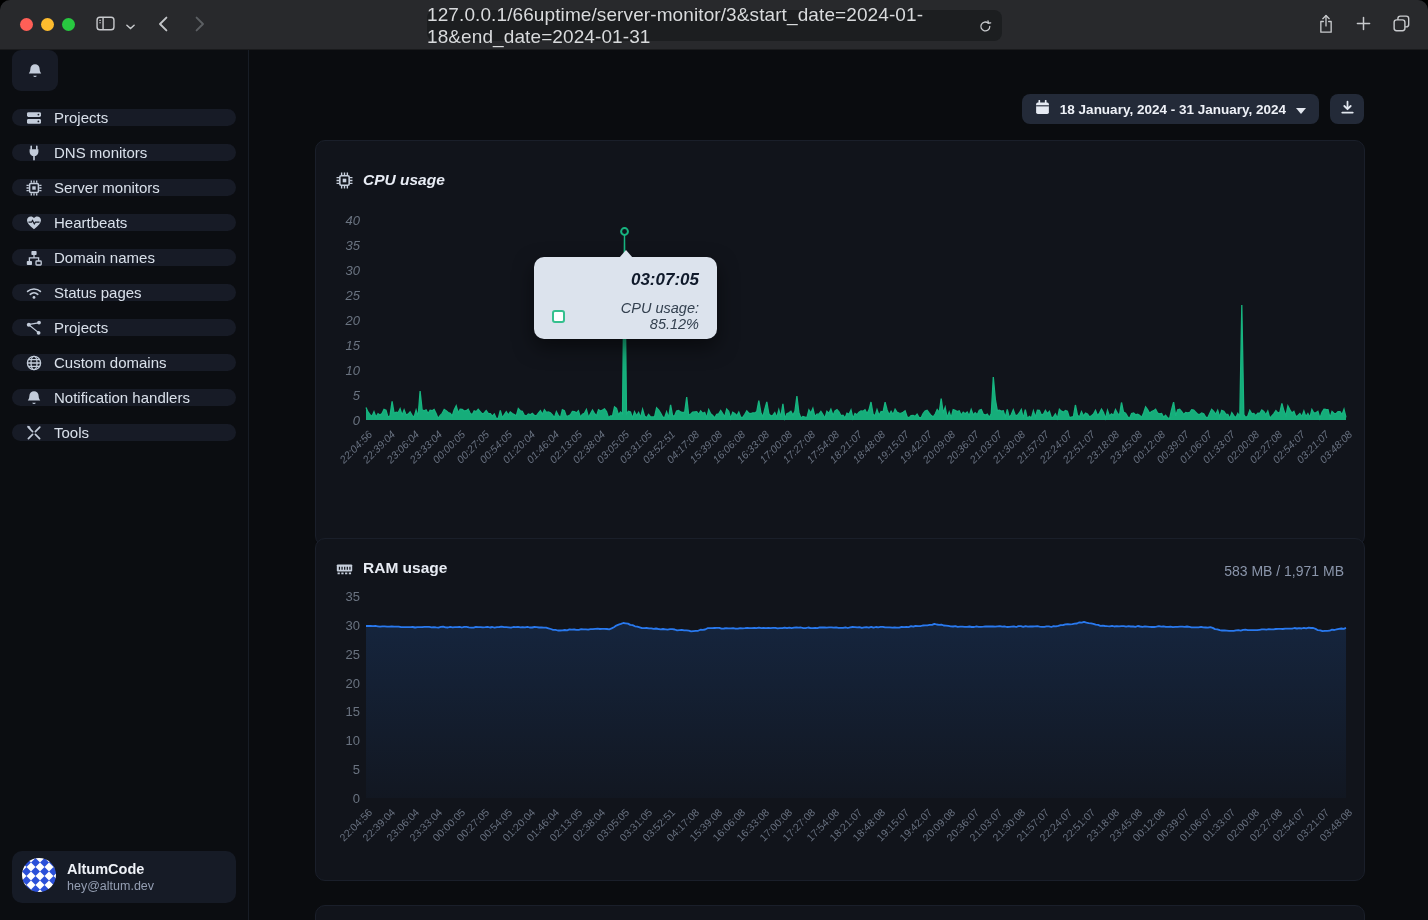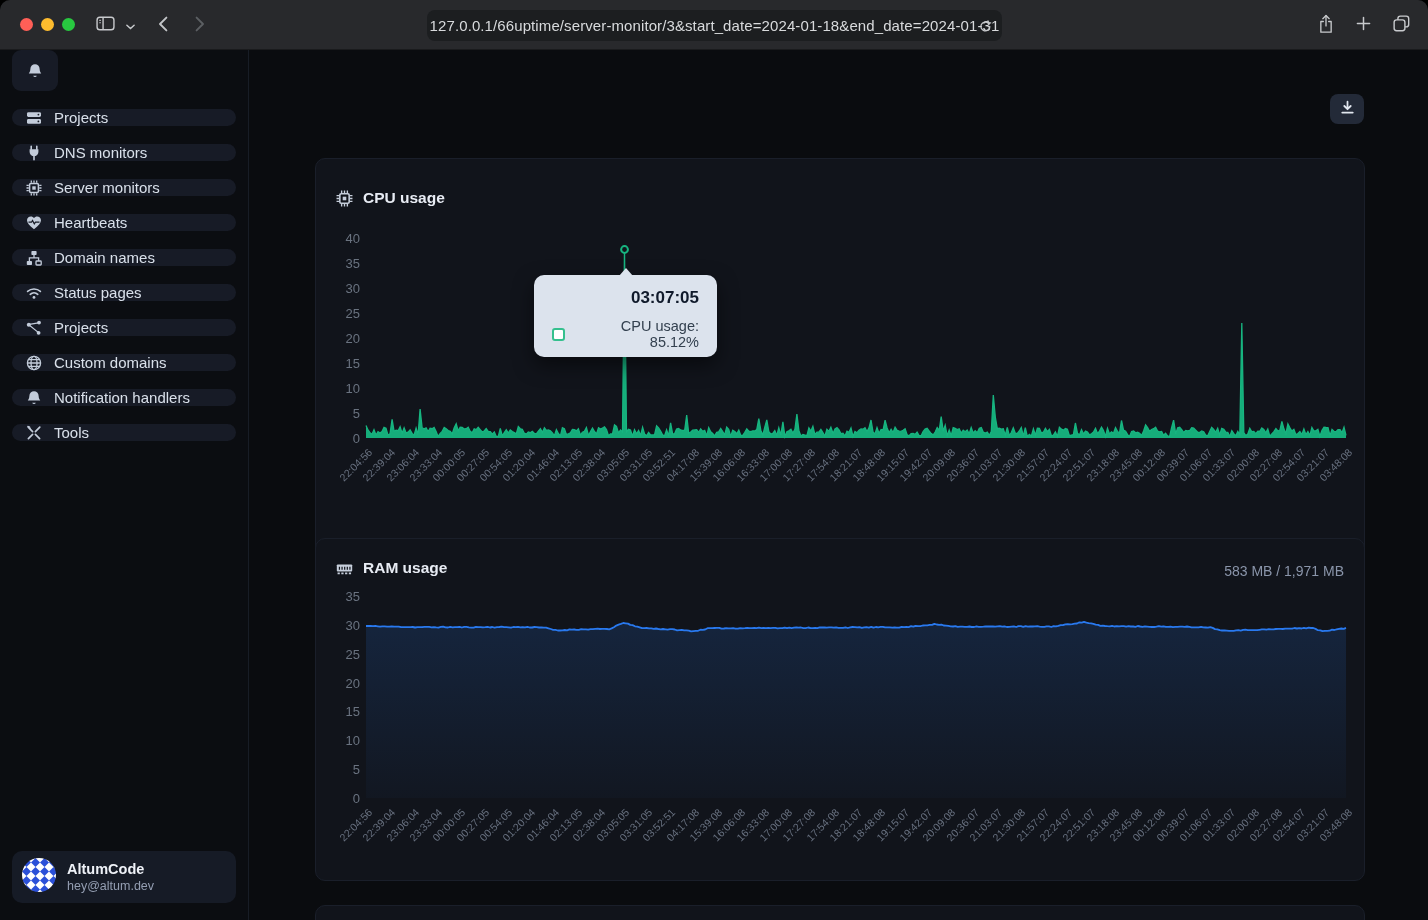--- a/index.html
+++ b/index.html
@@ -9,21 +9,21 @@
 
   
   .chrome { position:relative; height:50px; background:#28292c; border-bottom:1px solid #1a1b1d; }
   .traffic { position:absolute; left:20px; top:18px; display:flex; gap:8px; }
   .traffic span { width:13px; height:13px; border-radius:50%; display:block; }
   .t-close { background:#ff5f57; } .t-min { background:#febc2e; } .t-zoom { background:#28c840; }
   .chrome-btn { background:none; border:none; cursor:pointer; display:flex; align-items:center; justify-content:center; position:absolute; top:0; height:50px; }
   .btn-toggle { left:96px; } .btn-chev { left:126px; } .btn-back { left:158px; } .btn-fwd { left:195px; }
   .url-pill { position:absolute; left:427px; top:10px; width:575px; height:31px; background:#1c1e20; border-radius:8px;
     display:flex; align-items:center; justify-content:center; cursor:text; }
-  .url-text { color:#d8dadc; font-size:15px; letter-spacing:.1px; }
+  .url-text { color:#d8dadc; font-size:19px; letter-spacing:.1px; }
   .url-reload { position:absolute; right:10px; top:9px; cursor:pointer; }
   .chrome-right { position:absolute; right:18px; top:0; height:50px; display:flex; align-items:center; gap:22px; }
   .chrome-right button { background:none; border:none; cursor:pointer; display:flex; align-items:center; }
 
   
   .app { display:flex; height:870px; background:#0a0c0f; }
   .sidebar { width:249px; background:#0b0d11; border-right:1px solid #181d26; display:flex; flex-direction:column; padding:0 12px; }
   .brand { text-align:center; margin:28px 0 28px; color:#f1f4f9; font-size:21px; font-weight:600; letter-spacing:.3px; }
   #side-nav { display:flex; flex-direction:column; gap:18px; }
   .nav-row0 { display:flex; gap:9px; }
@@ -40,21 +40,21 @@
 
   
   .date-btn { position:absolute; top:44px; right:109px; height:30px; background:#232a38; border:none; border-radius:8px;
     color:#eef1f7; font-family:inherit; font-size:13.5px; font-weight:600; display:flex; align-items:center; gap:10px;
     padding:0 13px; cursor:pointer; }
   .dl-btn { position:absolute; top:44px; right:64px; width:34px; height:30px; background:#232a38; border:none;
     border-radius:8px; display:flex; align-items:center; justify-content:center; cursor:pointer; }
 
   
   .card { position:absolute; left:66px; width:1050px; background:#11141b; border:1px solid #1a1f2a; border-radius:10px; }
-  .card-cpu { top:108px; height:406px; }
+  .card-cpu { top:90px; height:406px;font-style:italic; }
   .card-ram { top:488px; height:343px; }
   .card-third { top:855px; height:60px; }
   .card-head { position:absolute; left:20px; display:flex; align-items:center; gap:10px;
     color:#e8ecf4; font-size:15.5px; font-weight:600; }
   .card-cpu .card-head { top:30px; } .card-ram .card-head { top:20px; }
   .card-head .ico { display:flex; align-items:center; color:#c7cfdc; }
   .card-info { position:absolute; right:20px; text-align:right; color:#7b8598; font-size:13px; line-height:24px; }
   .card-cpu .card-info { top:22px; }
   .card-ram .card-info { top:20px; font-size:14px; color:#8a95aa; }
 
@@ -257,20 +257,31 @@
               <circle cx="17" cy="17" r="17" fill="url(#avp)"></circle>
             </svg></span>
         <div>
           <div class="user-name">AltumCode</div>
           <div class="user-email">hey@altum.dev</div>
         </div>
       </div>
     </aside>
 
     <main class="main">
+      <button class="date-btn">
+        <span><svg viewBox="0 0 16 16" width="15" height="15">
+              <rect x="1.2" y="2.6" width="13.6" height="12.2" rx="1.8" fill="#e6ebf3"></rect>
+              <path d="M4.6 0.8v3M11.4 0.8v3" stroke="#e6ebf3" stroke-width="1.8" stroke-linecap="round"></path>
+              <path d="M1.2 6.2h13.6" stroke="#232a38" stroke-width="1.2"></path>
+            </svg></span>
+        <span>18 January, 2024 - 31 January, 2024</span>
+        <span><svg width="10" height="6" viewBox="0 0 10 6">
+              <path d="M0 0h10L5 6z" fill="#e2e7ef"></path>
+            </svg></span>
+      </button>
       <button class="dl-btn">
         <span><svg viewBox="0 0 16 16" width="15" height="15" fill="none" stroke="#e2e7ef" stroke-width="1.9" stroke-linecap="round" stroke-linejoin="round">
               <path d="M8 1.8v7.6M4.6 6.4L8 9.8l3.4-3.4M2.4 13.4h11.2"></path>
             </svg></span>
       </button>
 
       <section class="card card-cpu" id="cpu-card">
         <div class="card-head">
           <span class="ico">
               <svg viewBox="0 0 16 16" width="17" height="17">

